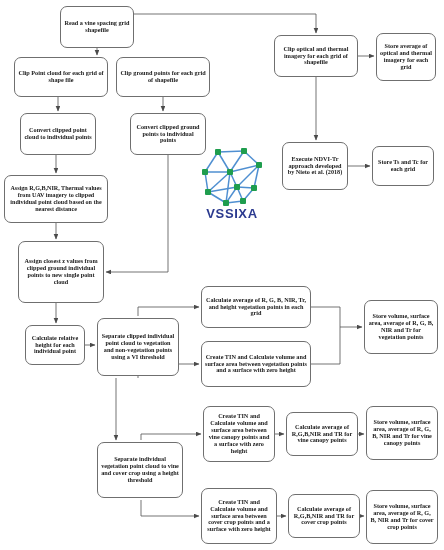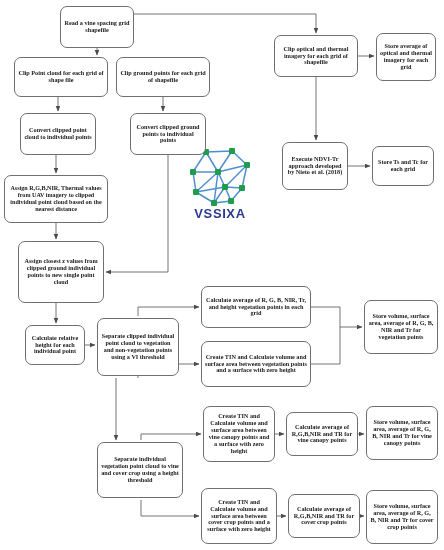--- a/index.html
+++ b/index.html
@@ -93,21 +93,21 @@
       <path d="M275,434 L284,434"></path>
 
       <path d="M358,434 L364,434"></path>
 
       <path d="M277,516 L286,516"></path>
 
       <path d="M360,516 L364,516"></path>
     </g>
   </svg>
 
-  <div id="logo" style="left:184px;top:146px;width:72px;height:76px;">
+  <div id="logo" style="left:196px;top:146px;width:72px;height:76px;">
     <svg width="72" height="62" viewBox="0 0 72 62">
       <g stroke="#4f8fd1" stroke-width="1.5" fill="none">
         <path d="M22,6 L48,5"></path>
         <path d="M22,6 L9,26"></path>
         <path d="M48,5 L63,19"></path>
         <path d="M9,26 L12,46"></path>
         <path d="M63,19 L58,42"></path>
         <path d="M12,46 L30,57"></path>
         <path d="M58,42 L47,55"></path>
         <path d="M30,57 L47,55"></path>

